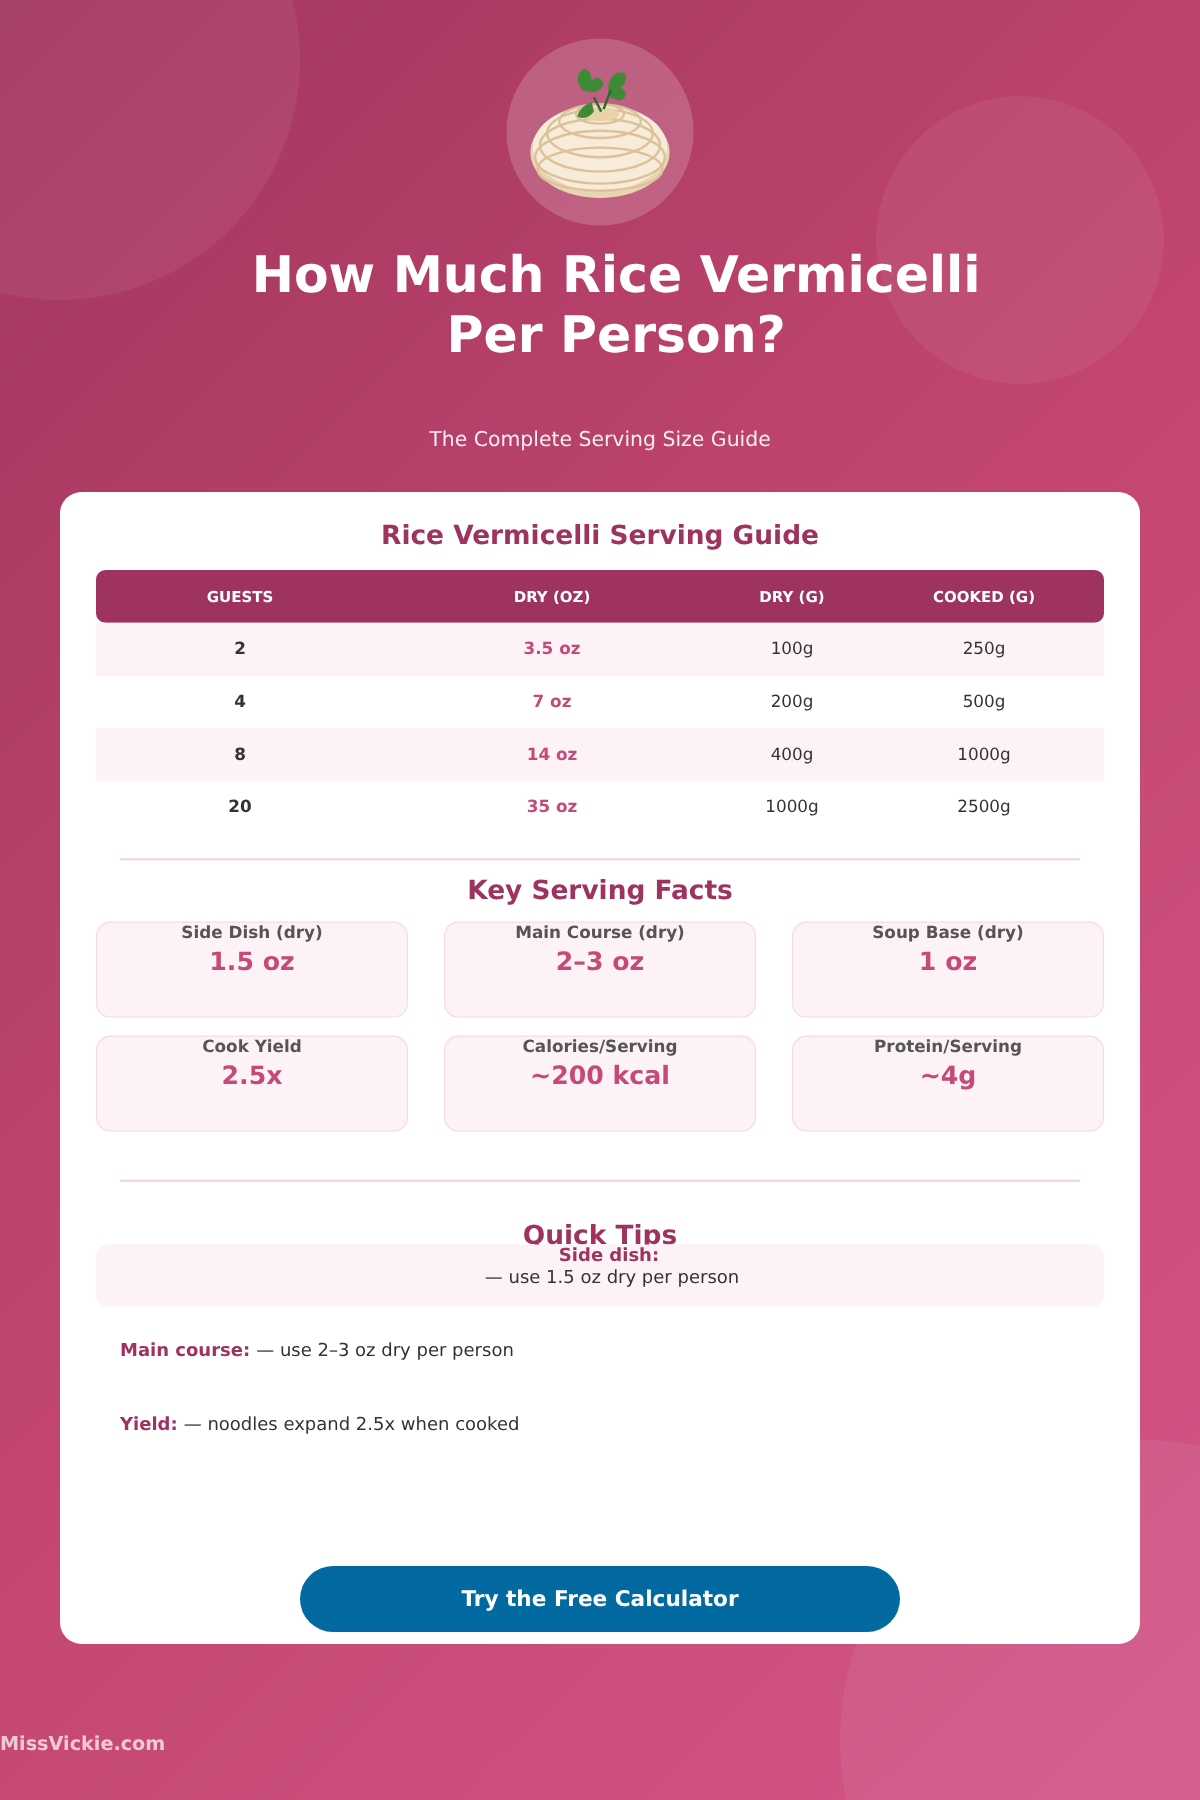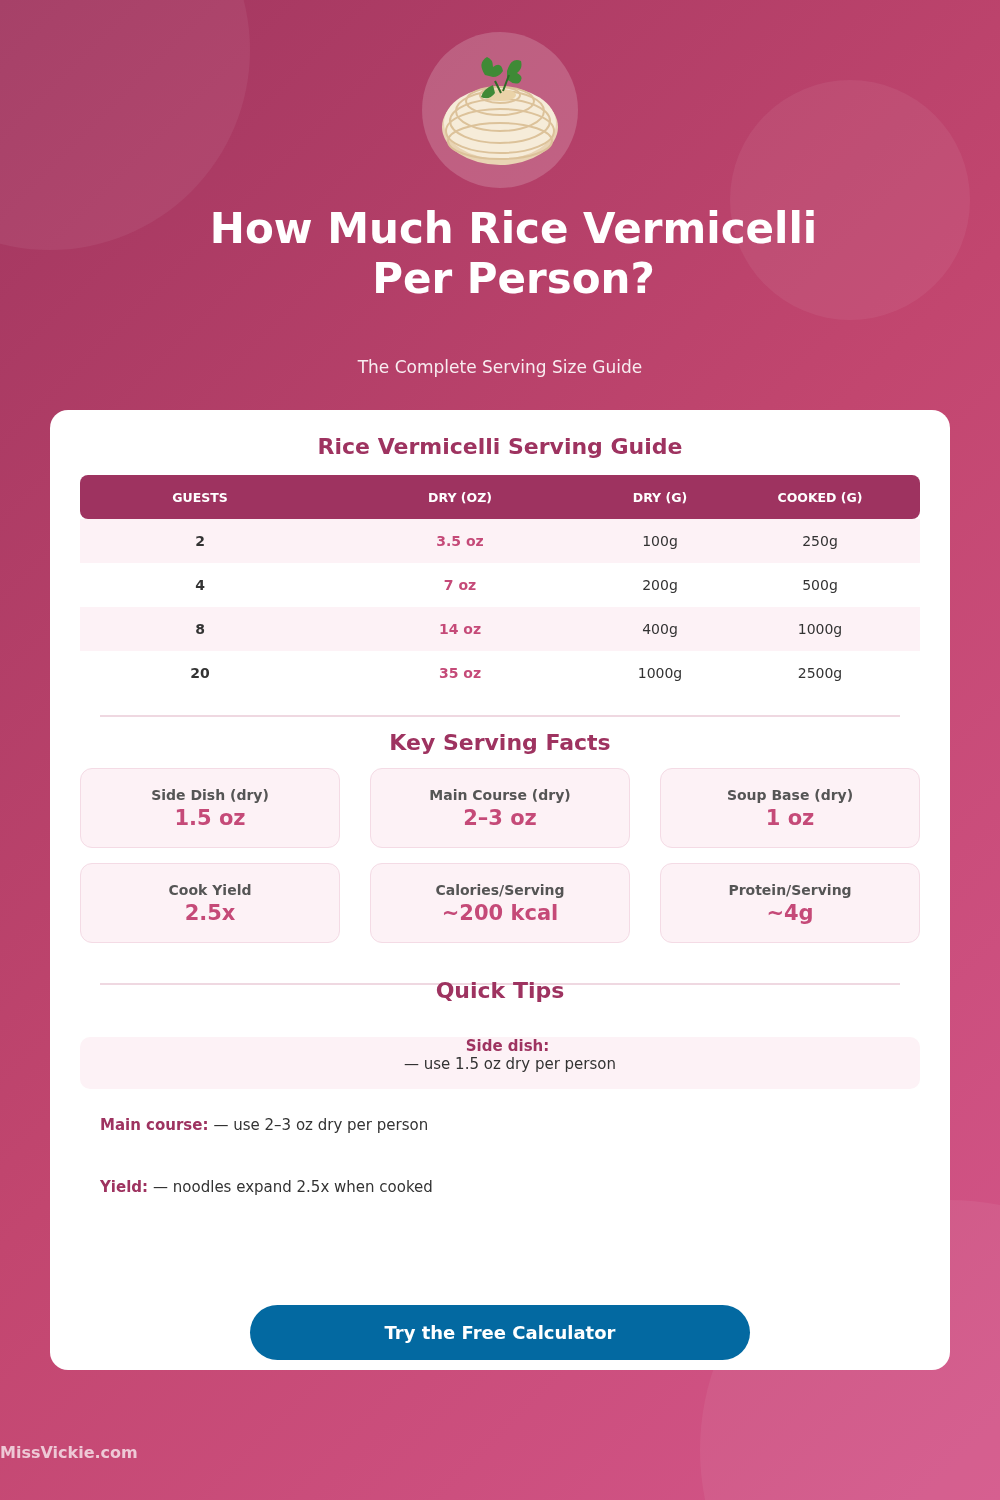--- a/index.html
+++ b/index.html
@@ -49,21 +49,21 @@
   .col3 { width: 120px; }
   .col4 { width: 200px; }
   .guests { font-weight: bold; color: #333; }
   .dryoz { font-weight: bold; color: #c54a78; }
   .plain { color: #333; }
   .divider { position: absolute; left: 50px; width: 800px; height: 2px; background: #efd8e1; }
   .facts { position: absolute; left: 30px; top: 358px; width: 840px; display: grid;
     grid-template-columns: 260px 260px 260px; column-gap: 30px; row-gap: 15px; }
   .fact {
     height: 80px; background: #fdf2f6; border: 1.5px solid #f4dbe5; border-radius: 12px;
-    text-align: center; padding-top: 18px;
+    text-align: center; padding-top: 1px;
   }
   .fact-label { font-size: 14px; font-weight: bold; color: #555; }
   .fact-value { font-size: 21px; font-weight: bold; color: #c54a78; margin-top: 3px; }
   .tips { position: absolute; left: 30px; top: 627px; width: 840px; }
   .tip { height: 52px; border-radius: 10px; display: flex; align-items: center; padding-left: 20px; font-size: 15px; color: #333; margin-bottom: 10px; }
   .tip.alt { background: #fdf2f6; flex-direction: column; }
   .tip-key { color: #9e3360; font-weight: bold; margin-right: 5px; }
   .cta {
     position: absolute; left: 200px; top: 895px; width: 500px; height: 55px;
     border-radius: 28px; background: #0369a1; color: #fff; border: none;
@@ -170,21 +170,21 @@
       <div class="fact-label">Calories/Serving</div>
       <div class="fact-value">~200 kcal</div>
     </div>
     <div class="fact">
       <div class="fact-label">Protein/Serving</div>
       <div class="fact-value">~4g</div>
     </div>
   </div>
 
   <div class="divider" style="top:573px"></div>
-  <div class="section-title" style="top:568px">Quick Tips</div>
+  <div class="section-title" style="top:608px">Quick Tips</div>
 
   <div class="tips">
     <div class="tip alt">
       <span class="tip-key">Side dish:</span>
       <span>— use 1.5 oz dry per person</span>
     </div>
     <div class="tip">
       <span class="tip-key">Main course:</span>
       <span>— use 2–3 oz dry per person</span>
     </div>

